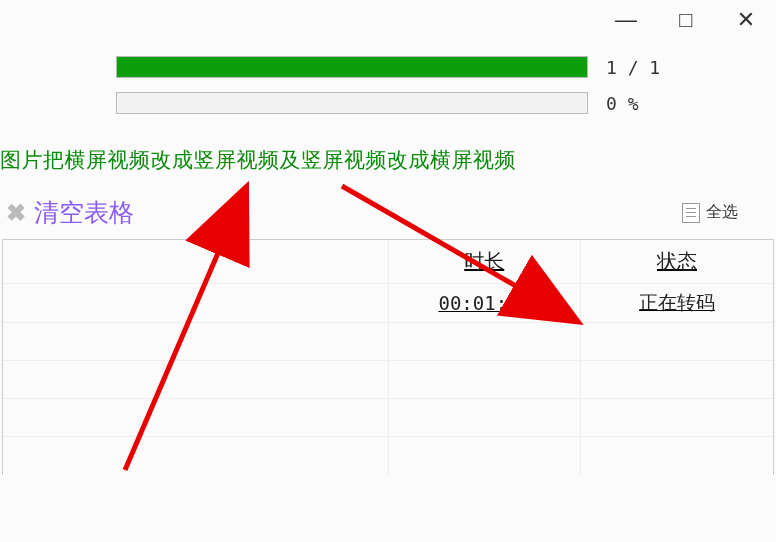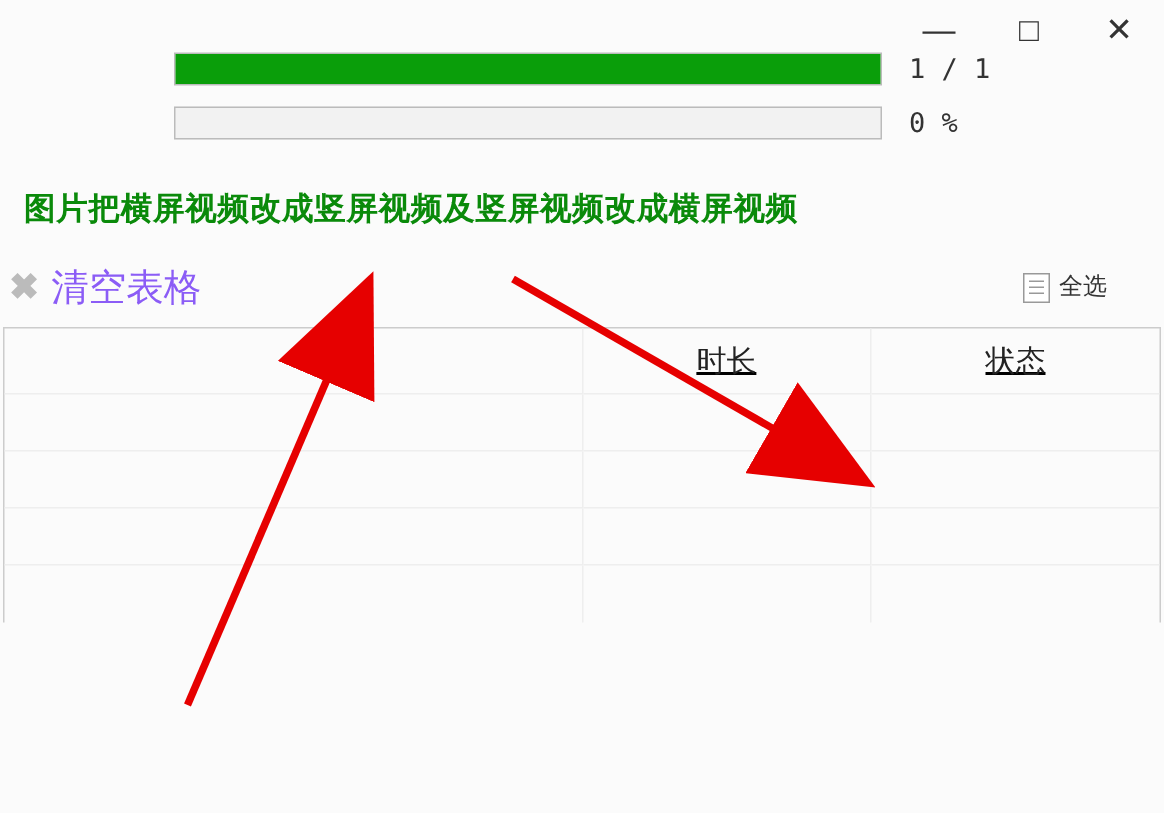--- a/index.html
+++ b/index.html
@@ -1,26 +1,26 @@
 <!DOCTYPE html>
 <html><head>
 <meta charset="utf-8">
 <style>
   * { box-sizing: border-box; margin: 0; padding: 0; }
   html, body { width: 776px; height: 542px; font-family: "Microsoft YaHei", Arial, sans-serif; background: #fbfbfb; overflow: hidden; }
   .window { width: 776px; height: 542px; position: relative; background: #fbfbfb; }
   .titlebar { position: absolute; top: 0; right: 0; display: flex; }
   .titlebar-btn { width: 60px; height: 40px; display: flex; align-items: center; justify-content: center; font-size: 22px; color: #333; font-weight: 300; }
-  .progress-area { padding-top: 35px; padding-left: 116px; padding-right: 110px; }
+  .progress-area { padding-top: 56px; padding-left: 116px; padding-right: 110px; }
   .progress-row { display: flex; align-items: center; margin-bottom: 14px; }
   .progress-bar { flex: 1; height: 22px; border: 1px solid #bbb; position: relative; background: #f2f2f2; margin-right: 18px; }
   .progress-fill { height: 100%; background: #0a9e0a; }
   .progress-fill.empty { background: #e8e8e8; width: 0; }
   .progress-label { font-size: 18px; color: #333; width: 60px; white-space: nowrap; font-family: Consolas, monospace; }
-  .green-text { color: #0a8a0a; font-size: 21px; font-weight: bold; padding: 18px 0 0 16px; letter-spacing: 0.5px; }
+  .green-text { color: #0a8a0a; font-size: 21px; font-weight: normal; padding: 18px 0 0 0; letter-spacing: 0.5px; }
   .toolbar { display: flex; align-items: center; padding: 22px 38px 10px 0; }
   .clear-x { color: #bbb; font-size: 24px; font-weight: bold; margin-left: 6px; margin-right: 8px; }
   .clear-label { color: #8b5cf6; font-size: 25px; }
   .spacer { flex: 1; }
   .tool-link { display: flex; align-items: center; margin-left: 20px; color: #333; font-size: 16px; }
   .tool-icon { width: 18px; height: 20px; border: 1px solid #999; margin-right: 6px; position: relative; background: #fff; }
   .tool-icon::before { content: ""; position: absolute; top: 4px; left: 3px; right: 3px; height: 1px; background: #999; box-shadow: 0 4px 0 #999, 0 8px 0 #999; }
   .table-wrap { border: 1px solid #ccc; border-bottom: none; margin: 0 2px; }
   .table { width: 100%; border-collapse: collapse; text-decoration: underline; }
   .table th { font-size: 20px; font-weight: normal; padding: 8px 6px; text-align: center; color: #222; }
@@ -74,20 +74,25 @@
       <thead>
         <tr>
           <th class="col-blank"></th>
           <th class="col-dur">时长</th>
           <th class="col-stat">状态</th>
         </tr>
       </thead>
       <tbody>
         <tr>
           <td class="col-blank"></td>
+          <td class="col-dur mono">00:01:35</td>
+          <td class="col-stat">正在转码</td>
+        </tr>
+        <tr>
+          <td class="col-blank"></td>
           <td class="col-dur mono"></td>
           <td class="col-stat"></td>
         </tr>
         <tr>
           <td class="col-blank"></td>
           <td class="col-dur mono"></td>
           <td class="col-stat"></td>
         </tr>
         <tr>
           <td class="col-blank"></td>

